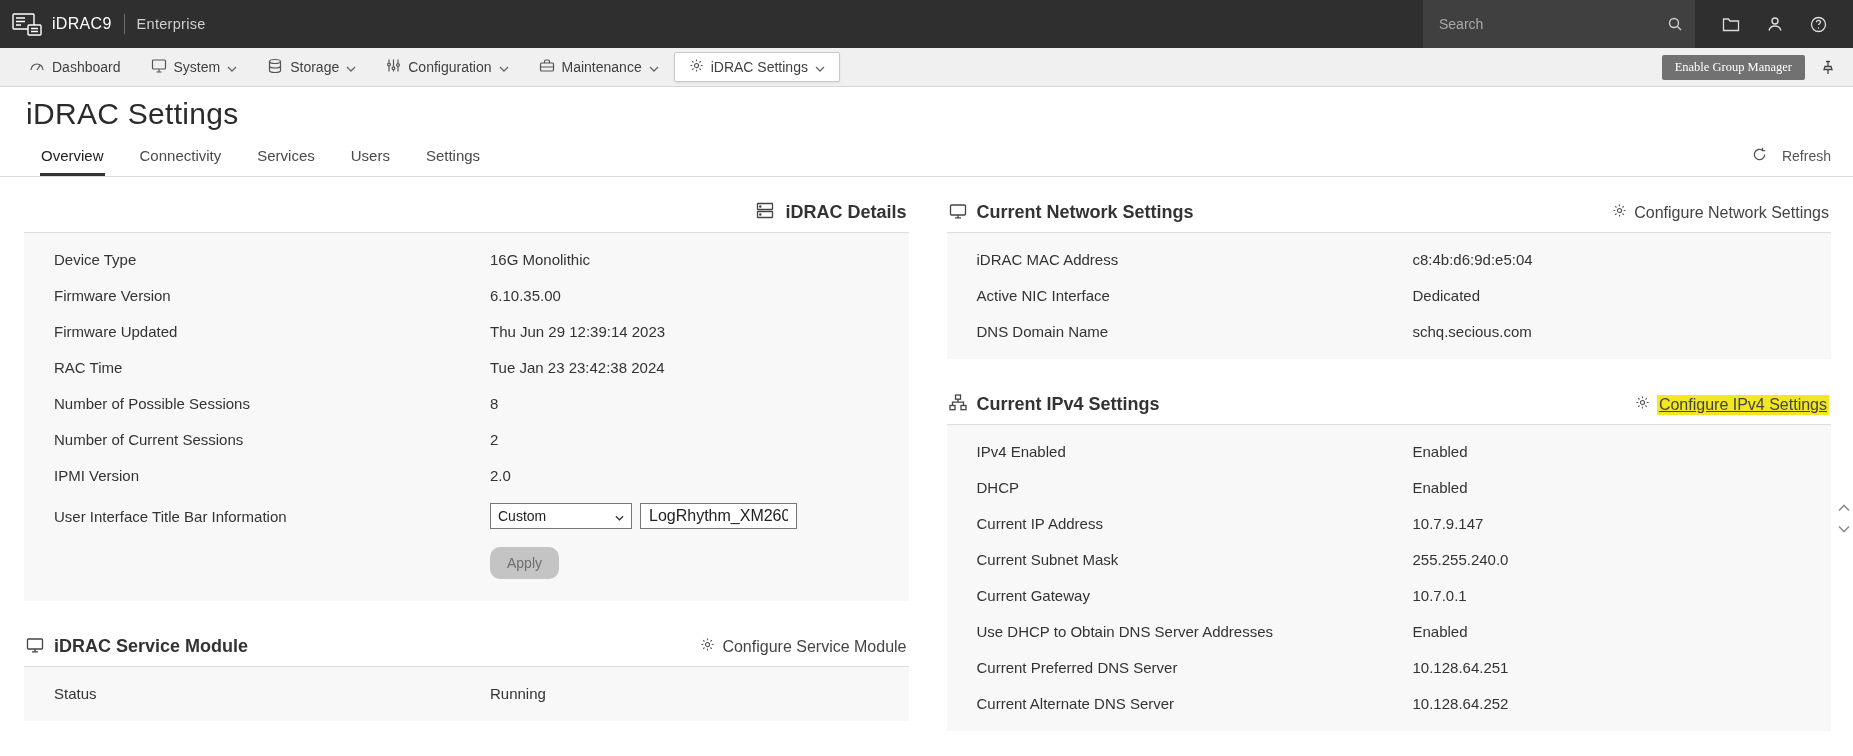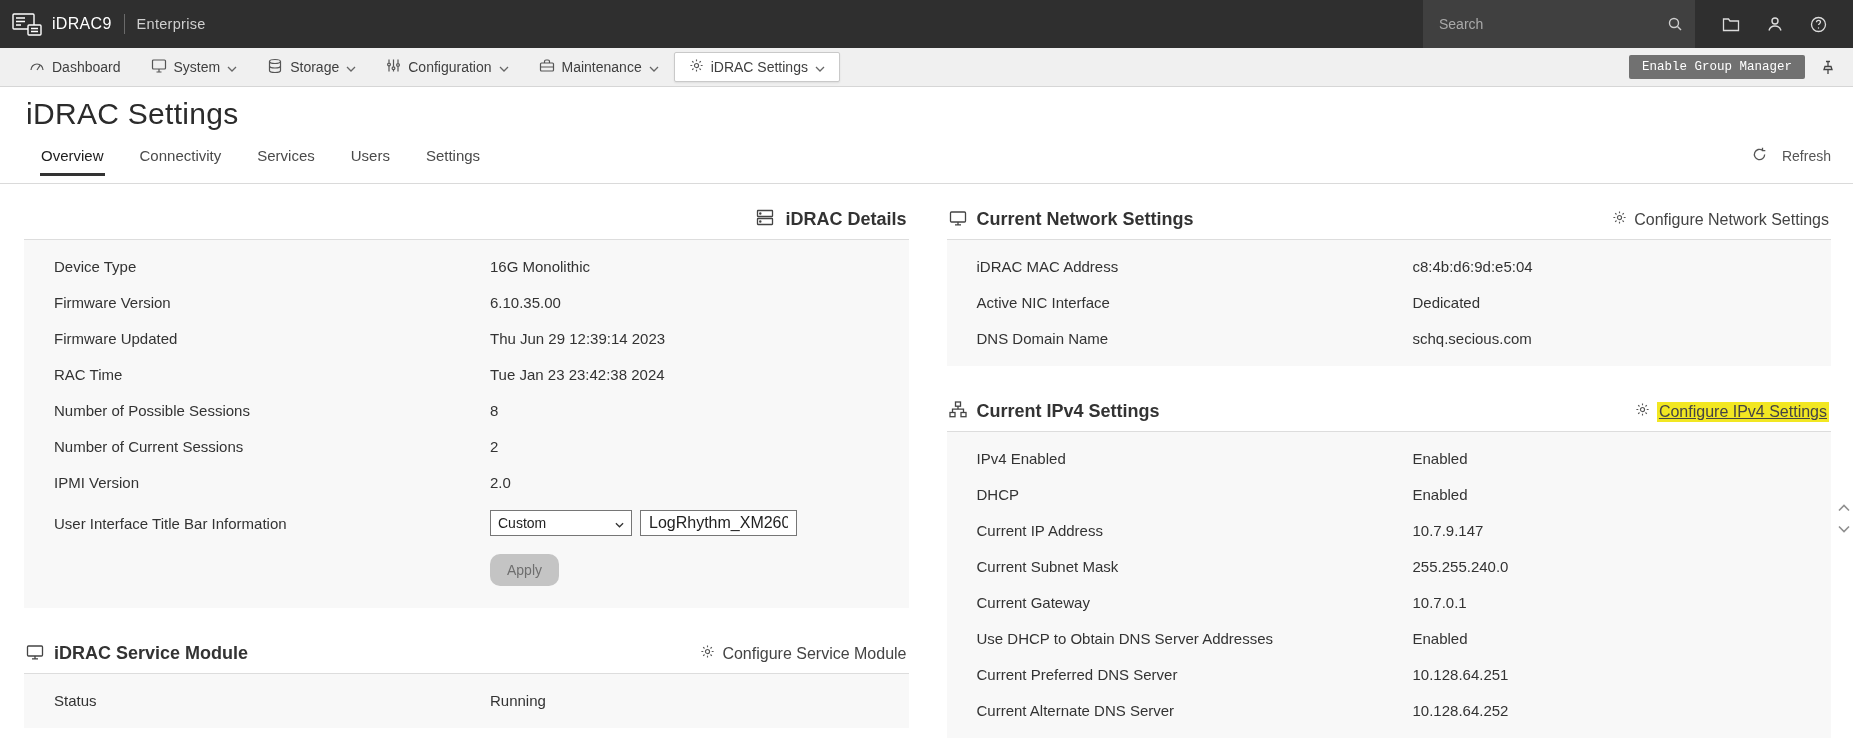--- a/index.html
+++ b/index.html
@@ -21,26 +21,26 @@
   .searchbox input::placeholder { color: #a9a9a9; }
   .search-btn { display: flex; cursor: pointer; }
   .top-icon { margin-left: 27px; display: flex; cursor: pointer; }
   .top-icon.last { margin-right: 26px; }
 
   
   .navbar { height: 39px; background: #f0f0f0; border-bottom: 1px solid #d6d6d6; display: flex; align-items: center; padding-left: 14px; }
   .nav-item { display: flex; align-items: center; gap: 7px; padding: 0 15px; height: 100%; font-size: 14px; color: #3f3f3f; cursor: pointer; }
   .nav-item.active { background: #fff; border: 1px solid #c9c9c9; height: 30px; align-self: center; border-radius: 2px; box-shadow: 0 1px 2px rgba(0,0,0,.08); padding: 0 14px; }
   .nav-spacer { flex: 1; }
-  .egm-button { background: #717171; color: #fff; border: 0; font-size: 12.5px; font-family: Liberation Mono, monospace; padding: 5px 13px; border-radius: 2px; cursor: pointer; white-space: nowrap; }
+  .egm-button { background: #717171; color: #fff; border: 0; font-size: 12.5px; font-family: Liberation Serif, serif; padding: 5px 13px; border-radius: 2px; cursor: pointer; white-space: nowrap; }
   .pin { margin: 0 18px 0 16px; display: flex; cursor: pointer; }
 
   
   .page-title { font-size: 30px; font-weight: 300; color: #2b2b2b; margin: 10px 0 0 26px; letter-spacing: .3px; }
-  .tabs { display: flex; align-items: flex-end; border-bottom: 1px solid #dadada; padding: 0 22px 8px 40px; margin-top: 8px; }
+  .tabs { display: flex; align-items: flex-end; border-bottom: 1px solid #dadada; padding: 0 22px 1px 40px; margin-top: 8px; }
   .tab { font-size: 15px; color: #4a4a4a; padding: 8px 1px 9px; margin-right: 34px; border-bottom: 3px solid transparent; margin-bottom: -1px; cursor: pointer; }
   .tab.active { color: #1d1d1d; border-bottom-color: #333; }
   .refresh { margin-left: auto; display: flex; align-items: center; gap: 15px; font-size: 14px; color: #555; padding-bottom: 10px; cursor: pointer; justify-content: flex-end; }
 
   
   .columns { display: grid; grid-template-columns: 1fr 1fr; column-gap: 38px; padding: 16px 22px 0 24px; align-items: start; }
   .panel { margin-bottom: 26px; }
   .panel-header { display: flex; align-items: center; gap: 10px; height: 40px; border-bottom: 1px solid #ddd; padding: 0 2px; justify-content: flex-end; }
   .panel-title { font-size: 18px; font-weight: 700; color: #333; }
   .panel-action { margin-left: auto; display: flex; align-items: center; gap: 7px; font-size: 16px; color: #444; cursor: pointer; }

